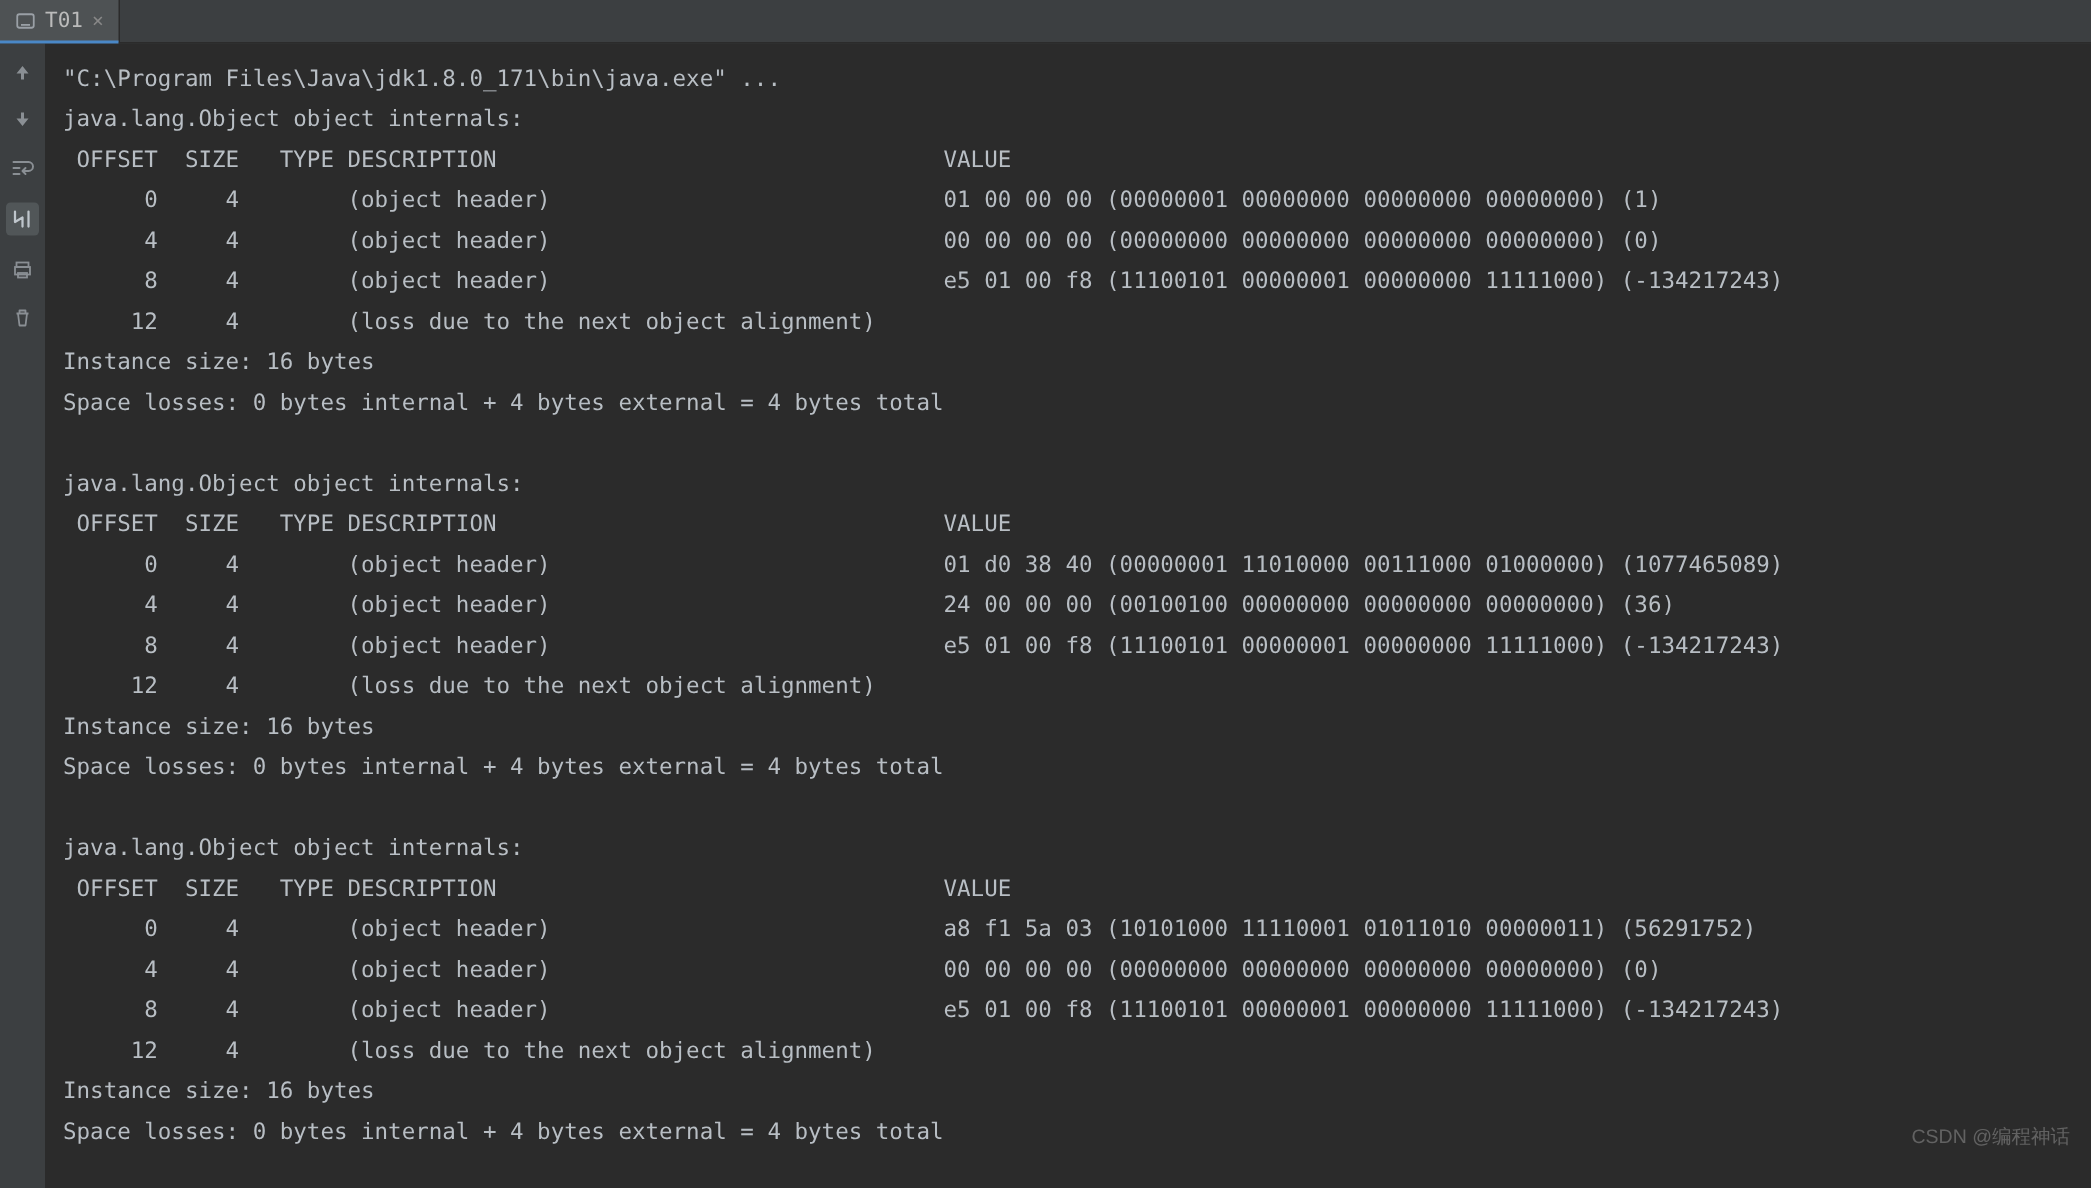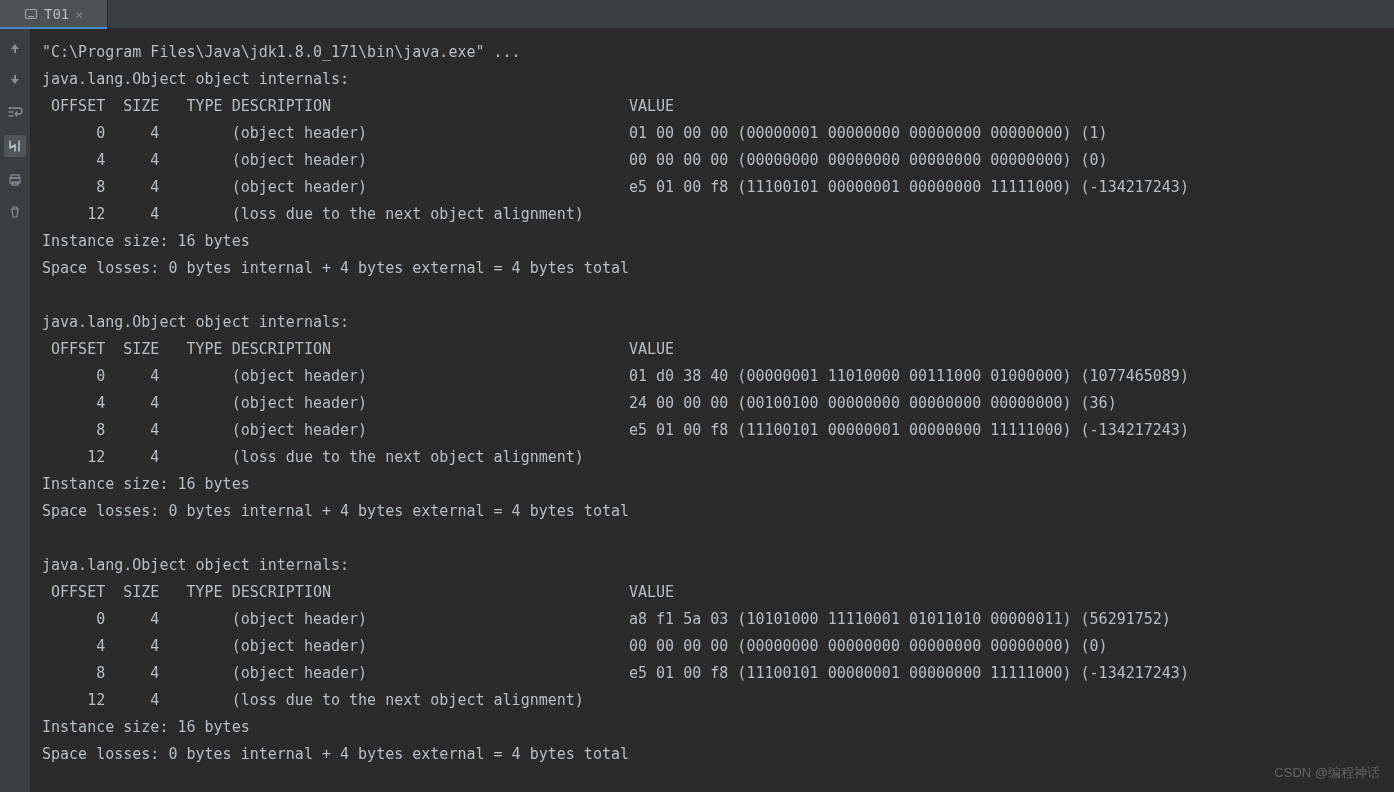--- a/index.html
+++ b/index.html
@@ -1,29 +1,29 @@
 <!DOCTYPE html>
 <html><head>
 <meta charset="utf-8">
 <style>
   html,body{margin:0;padding:0;height:100%;width:100%;background:#2b2b2b;font-family:'Consolas','Menlo','Monaco',monospace;font-size:14px;color:#a9b7c6;overflow:hidden}
   .root{display:flex;flex-direction:column;height:792px;width:1394px;background:#2b2b2b}
   .tabbar{height:28px;background:#3c3f41;border-bottom:1px solid #2b2b2b;display:flex;align-items:stretch}
-  .tab{display:flex;align-items:center;gap:6px;padding:0 24px;background:#4e5254;color:#bbbbbb;border-right:1px solid #2b2b2b;position:relative}
+  .tab{display:flex;align-items:center;gap:6px;padding:0 10px;background:#4e5254;color:#bbbbbb;border-right:1px solid #2b2b2b;position:relative}
   .tab::after{content:"";position:absolute;left:0;right:0;bottom:-1px;height:2px;background:#4a88c7}
   .tab .close{color:#888;font-size:13px;cursor:pointer}
   .tab .runicon svg{display:block}
   .body{flex:1;display:flex;min-height:0}
   .gutter{width:30px;background:#3c3f41;display:flex;flex-direction:column;align-items:center;padding-top:10px;gap:14px}
   .gutter .ico{width:18px;height:18px;display:flex;align-items:center;justify-content:center;color:#8a8f94}
   .gutter .ico svg{display:block}
   .gutter .ico.active{color:#bfc6cc;background:#515658;border-radius:3px;width:22px;height:22px}
   .console{flex:1;overflow:auto;padding:10px 0 20px 12px}
   pre{margin:0;white-space:pre;font-family:inherit;font-size:15px;line-height:27px;color:#b8bec4}
-  .watermark{position:fixed;right:14px;bottom:10px;color:rgba(200,200,200,0.35);font-family:Arial,Helvetica,sans-serif;font-size:13px;pointer-events:none}
+  .watermark{position:fixed;right:14px;bottom:25px;color:rgba(200,200,200,0.35);font-family:Arial,Helvetica,sans-serif;font-size:13px;pointer-events:none}
 </style>
 </head>
 <body>
 <div class="root">
 
   <div class="tabbar">
     <div class="tab">
       <span class="runicon">
         <svg width="14" height="14" viewBox="0 0 14 14">
             <rect x="1.5" y="2.5" width="11" height="9" rx="1.5" fill="none" stroke="#9aa0a6" stroke-width="1.2"></rect>

